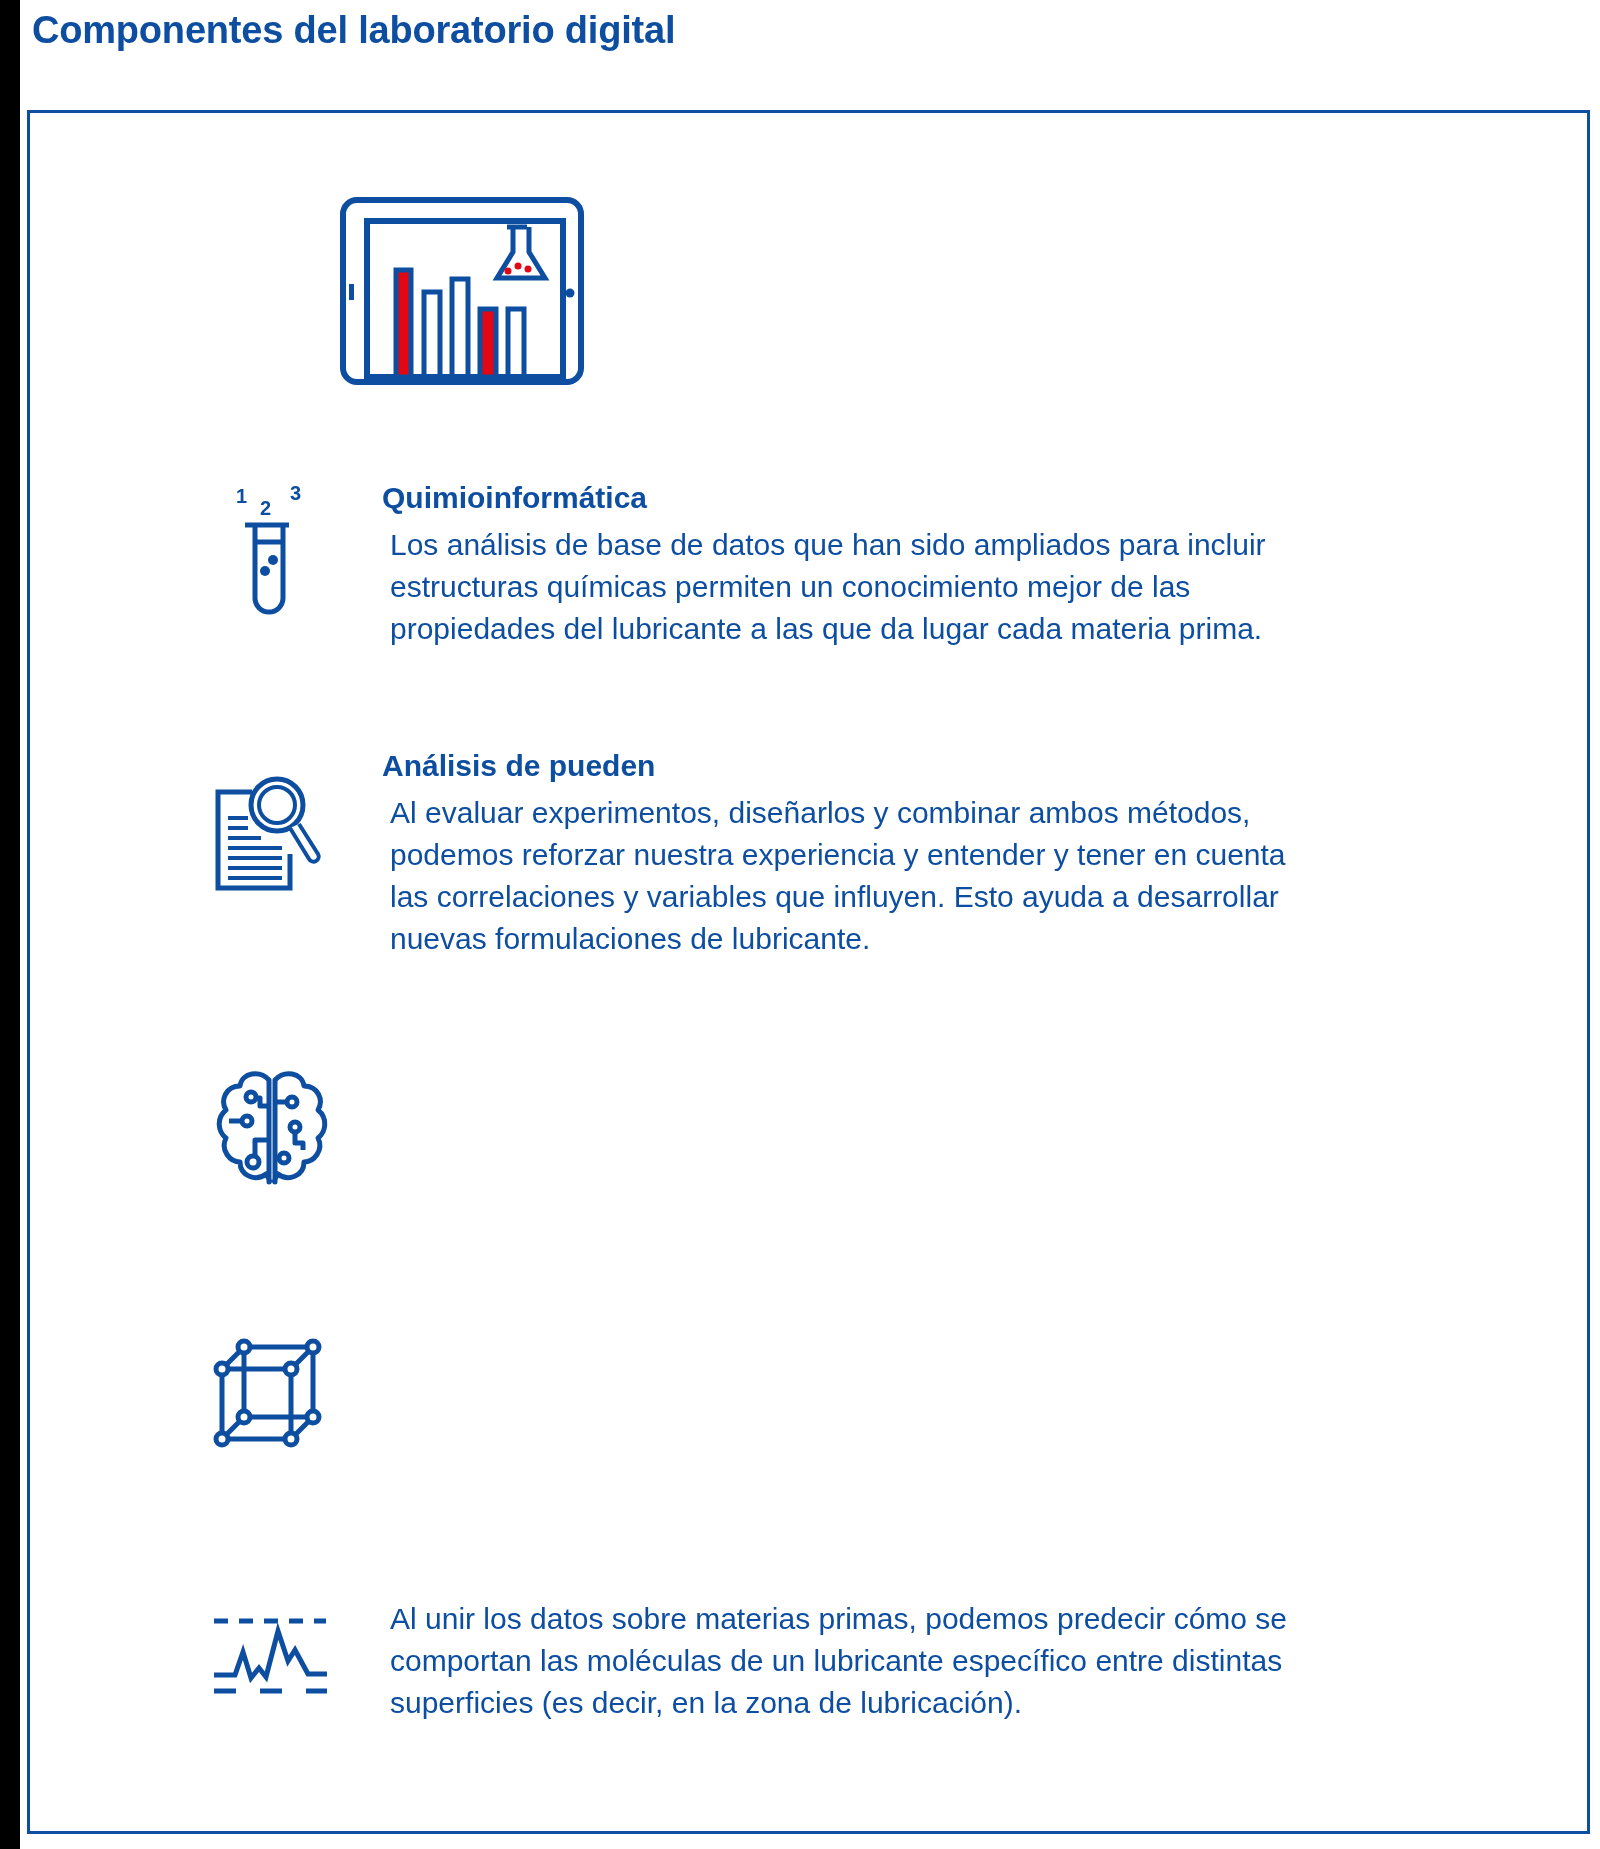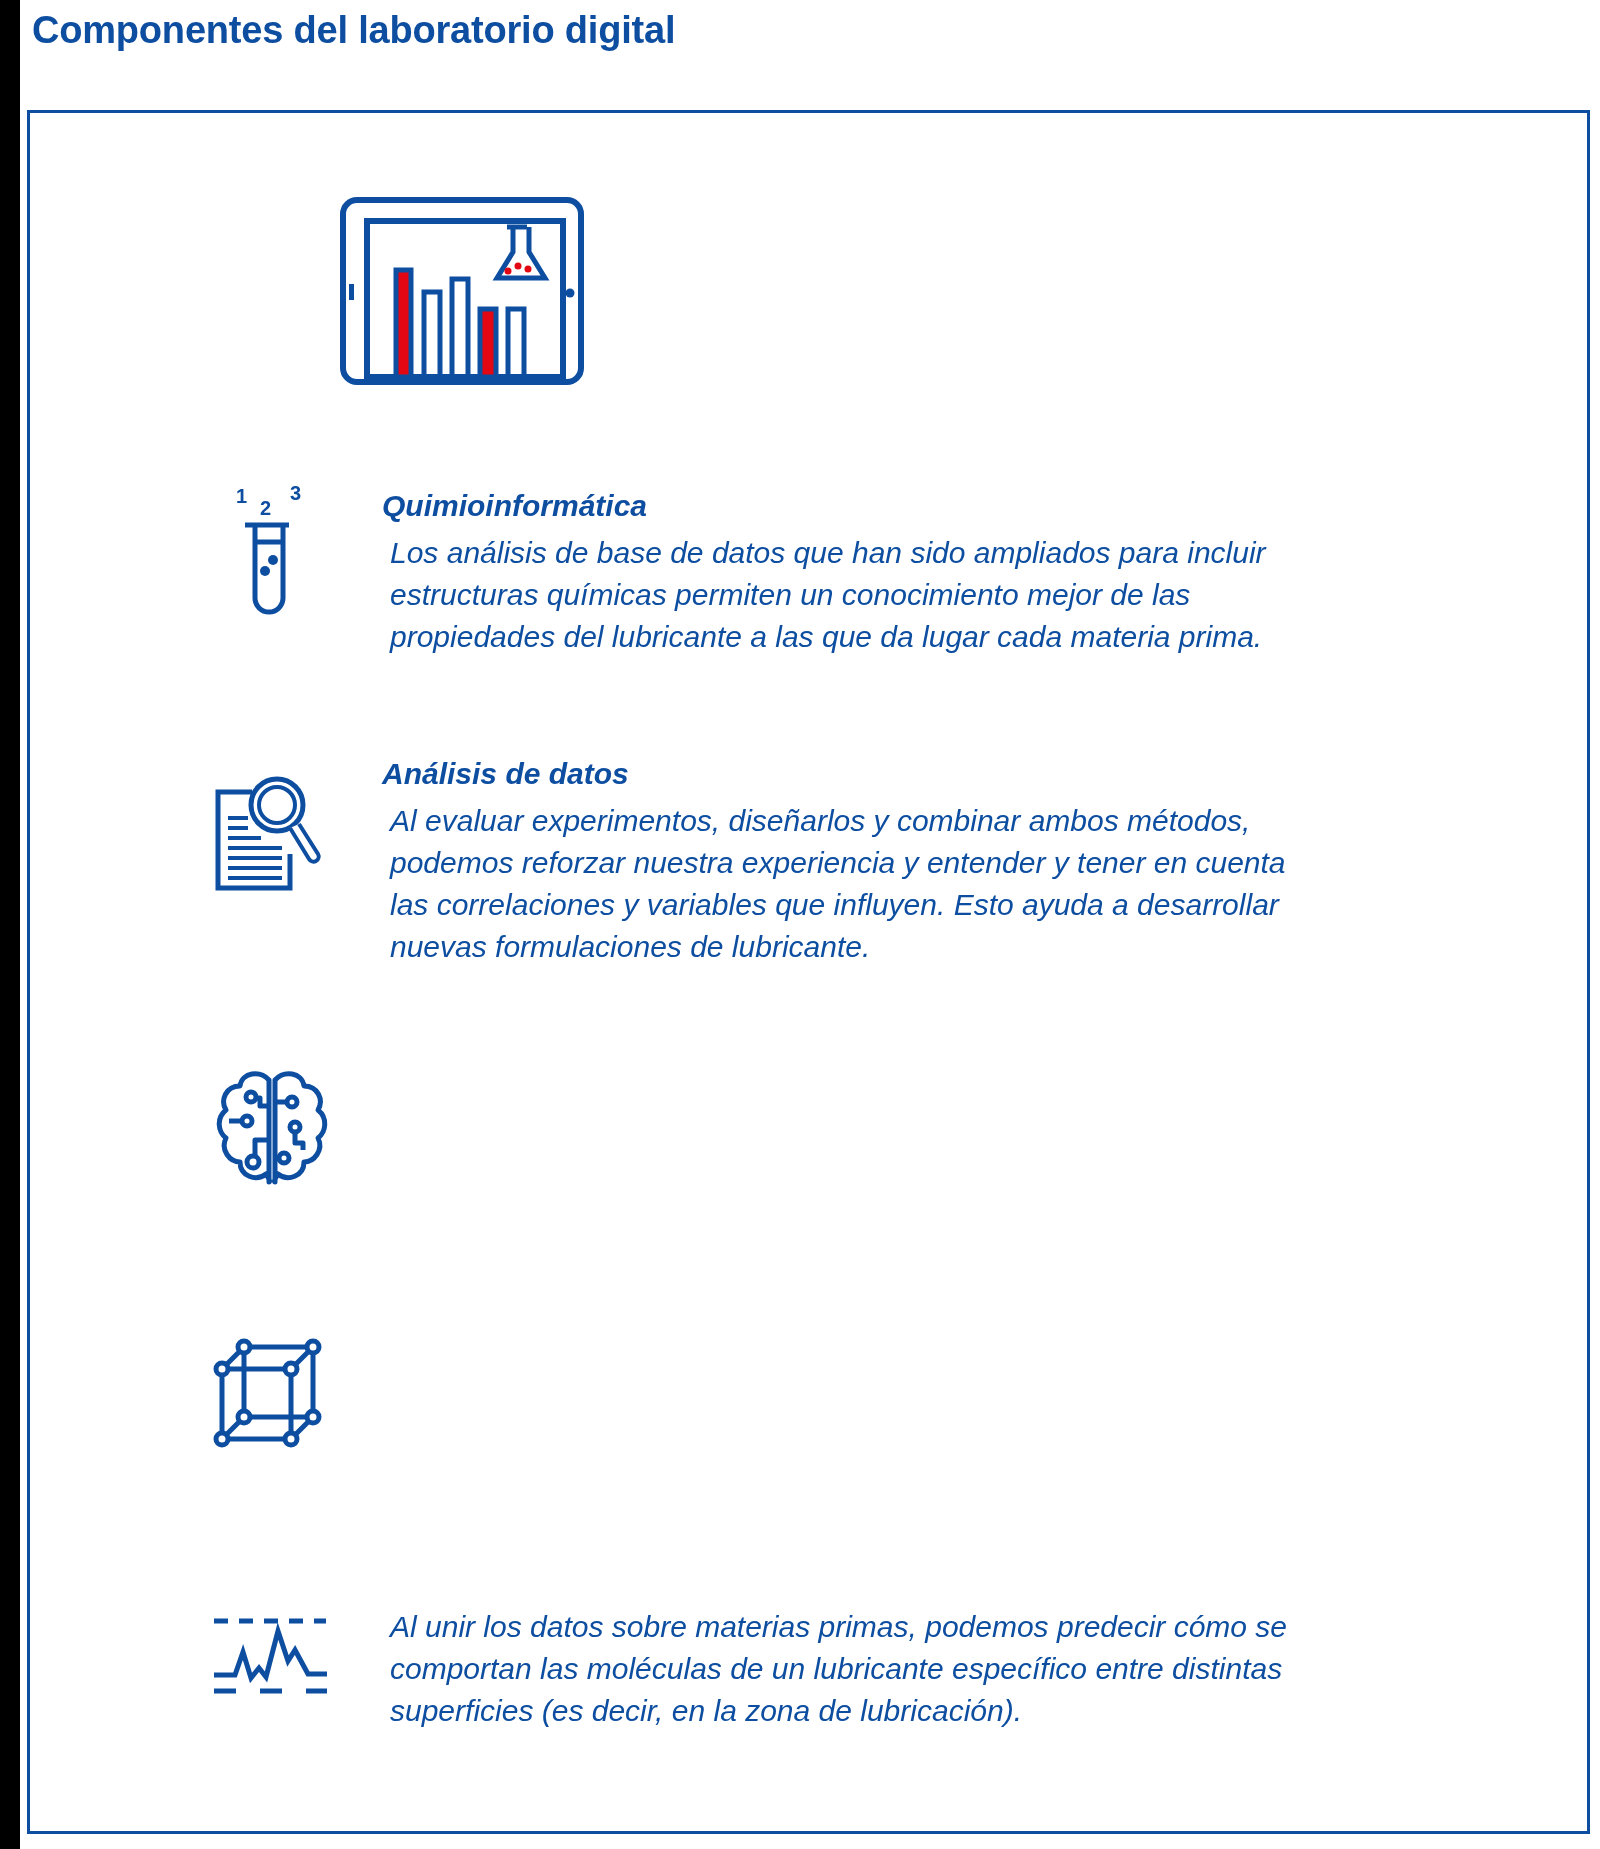--- a/index.html
+++ b/index.html
@@ -45,23 +45,22 @@
       left: 200px;
       width: 1340px;
     }
     .item .icon {
       position: absolute;
       left: 0; top: 0;
       width: 160px; height: 140px;
     }
     .item .text {
       position: absolute;
-      left: 182px; top: 8px;
+      left: 182px; top: 0;
       width: 1150px;
-      font-style: italic;
     }
     .item-title {
       font-size: 30px;
       font-weight: bold;
       line-height: 36px;
       margin: 0;
       color: #0d4ea1;
     }
     .item-body {
       font-size: 30px;
@@ -124,21 +123,21 @@
     <rect x="28" y="82" width="33" height="4" fill="#0d4ea1"></rect>
     <rect x="28" y="92" width="54" height="4" fill="#0d4ea1"></rect>
     <rect x="28" y="102" width="54" height="4" fill="#0d4ea1"></rect>
     <rect x="28" y="112" width="54" height="4" fill="#0d4ea1"></rect>
     <rect x="28" y="122" width="54" height="4" fill="#0d4ea1"></rect>
     <circle cx="77" cy="51" r="26" fill="#ffffff" stroke="#0d4ea1" stroke-width="5"></circle>
     <circle cx="77" cy="51" r="18" fill="none" stroke="#0d4ea1" stroke-width="4"></circle>
     <path d="M90 74 L109 105 A5 5 0 0 0 118 100 L99 70" fill="#ffffff" stroke="#0d4ea1" stroke-width="4" stroke-linejoin="round"></path>
   </svg>
   <div class="text">
-    <p class="item-title">Análisis de datos</p>
+    <p class="item-title">Análisis de pueden</p>
     <p class="item-body">Al evaluar experimentos, diseñarlos y combinar ambos métodos,
 podemos reforzar nuestra experiencia y entender y tener en cuenta
 las correlaciones y variables que influyen. Esto ayuda a desarrollar
 nuevas formulaciones de lubricante.</p>
   </div>
 </div>
 
 <div class="item" style="top:1058px; height:160px;">
   <svg class="icon" viewBox="0 0 160 140">
     <g fill="none" stroke="#0d4ea1" stroke-width="5" stroke-linejoin="round">

